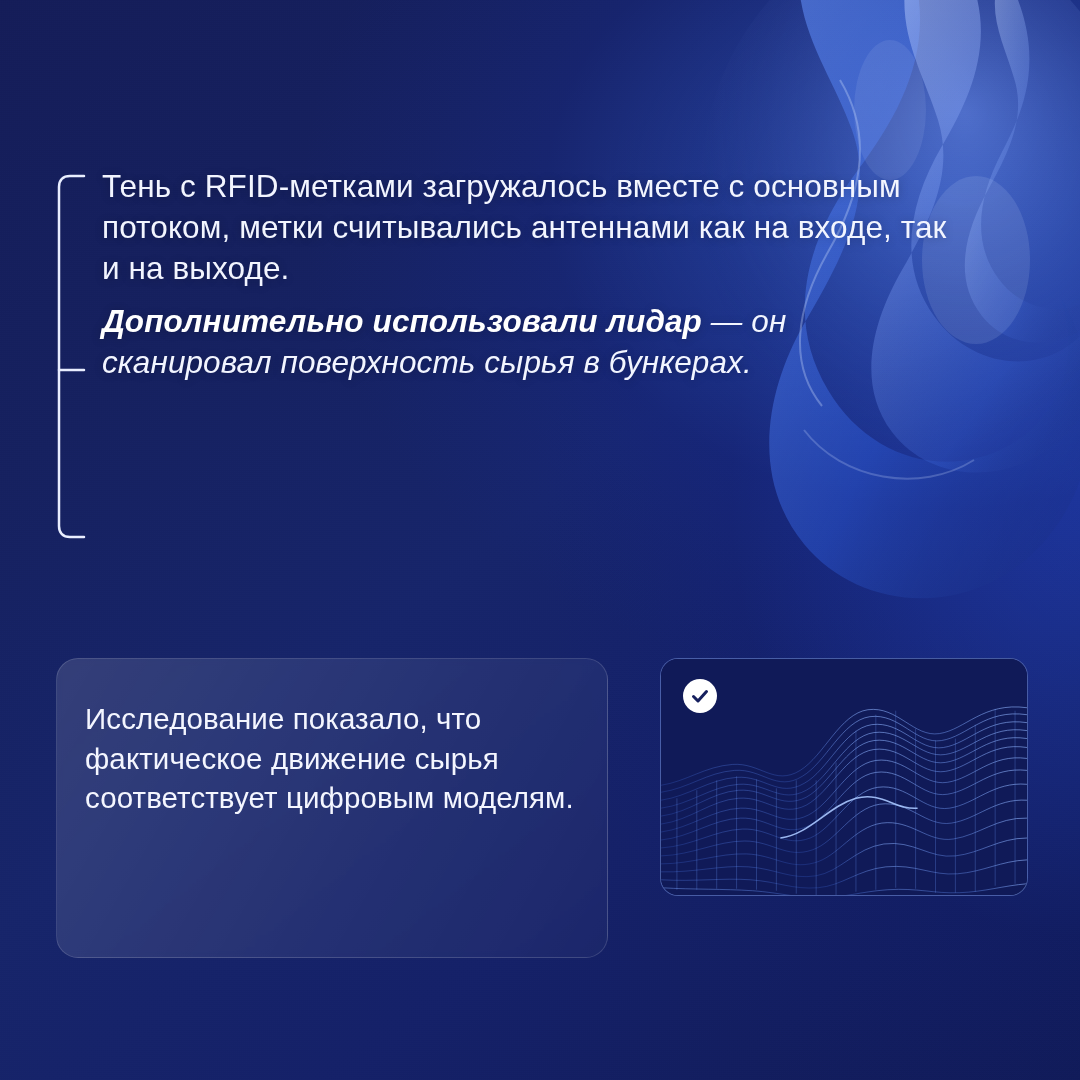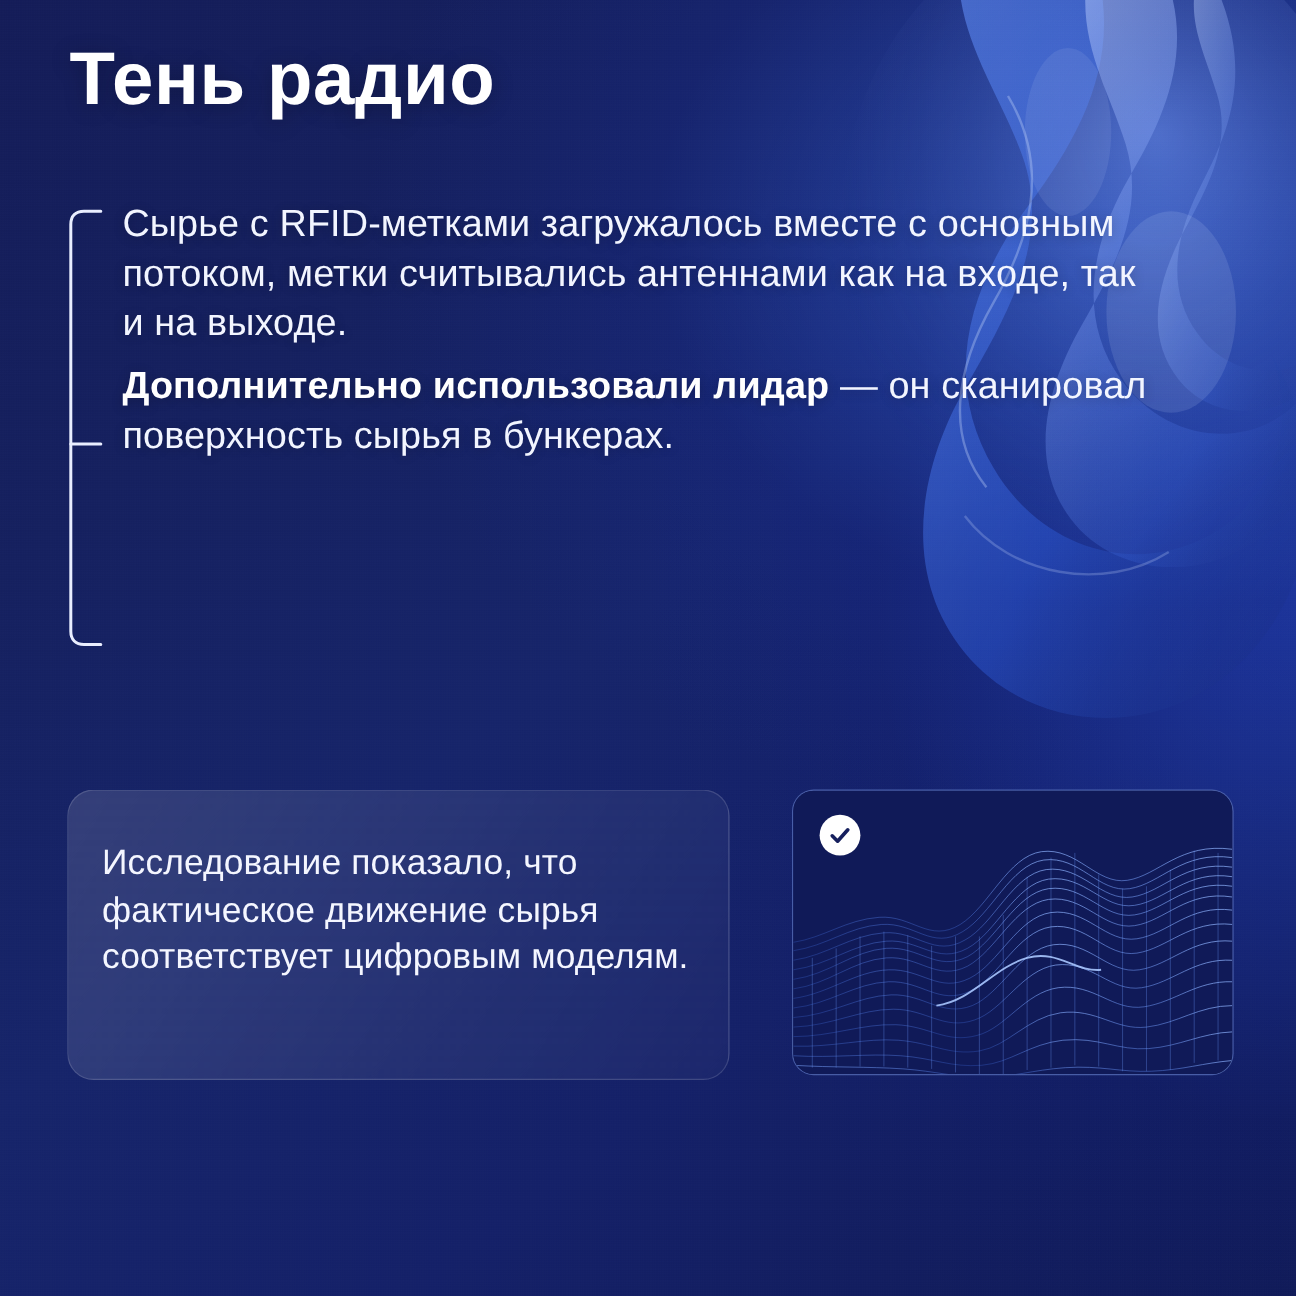--- a/index.html
+++ b/index.html
@@ -79,30 +79,30 @@
   }
 
   .bullet {
     color: #f2f5ff;
     font-size: 31.5px;
     line-height: 1.30;
     letter-spacing: 0.1px;
     text-shadow: 0 1px 10px rgba(0,0,0,0.22);
   }
   .bullet + .bullet { margin-top: 34px; }
-  .bullet.tight + .bullet.tight { margin-top: 12px; }
+  .bullet.tight + .bullet.tight { margin-top: 12px; font-style: italic; }
   .bullet b { font-weight: bold; color: #ffffff; }
 
   
   .card-quote {
     position: absolute;
     left: 56px;
     top: 658px;
     width: 552px;
-    height: 242px;
+    height: 300px;
     border-radius: 22px;
     background: linear-gradient(120deg, rgba(255,255,255,0.13) 0%, rgba(255,255,255,0.07) 55%, rgba(255,255,255,0.03) 100%);
     border: 1px solid rgba(255,255,255,0.14);
     backdrop-filter: blur(3px);
   }
 
   .card-quote .quote-text {
     position: absolute;
     left: 28px;
     top: 40px;
@@ -184,31 +184,30 @@
              C478,392 420,392 392,356 C362,318 376,270 398,230 C420,190 436,156 424,118 C414,84 398,56 408,22 Z" fill="url(#fg3)"></path>
 
     <path d="M250,120 C286,180 268,240 238,292 C206,348 198,404 232,446" fill="none" stroke="#cfe0ff" stroke-opacity="0.35" stroke-width="2"></path>
     <path d="M214,470 C252,520 330,534 384,500" fill="none" stroke="#cfe0ff" stroke-opacity="0.25" stroke-width="2"></path>
     <ellipse cx="386" cy="300" rx="54" ry="84" fill="#dbe6ff" opacity="0.13"></ellipse>
     <ellipse cx="300" cy="150" rx="36" ry="70" fill="#dbe6ff" opacity="0.10"></ellipse>
   </svg>
 
   <div class="noise"></div>
 
-  <h1 class="title">Тень радио</h1>
 
   <div class="bullets">
     <div class="bracket-wrap">
       <svg class="bracket" viewBox="0 0 30 366" preserveAspectRatio="none" aria-hidden="true">
         <path d="M28,2 L14,2 C7,2 3,6 3,13 L3,352 C3,359 7,363 14,363 L28,363" fill="none" stroke="#e9eeff" stroke-width="2.5" stroke-linecap="round"></path>
         <path d="M3,196 L28,196" fill="none" stroke="#e9eeff" stroke-width="2.5" stroke-linecap="round"></path>
       </svg>
 
 
-      <p class="bullet tight">Сырье с RFID-метками загружалось вместе с основным потоком, метки считывались антеннами как на входе, так и на выходе.</p>
+      <p class="bullet tight">Тень с RFID-метками загружалось вместе с основным потоком, метки считывались антеннами как на входе, так и на выходе.</p>
 
       <p class="bullet tight">
         <b>Дополнительно использовали лидар</b><span> — он сканировал поверхность сырья в бункерах.</span>
       </p>
     </div>
   </div>
 
   <div class="card-quote">
     <p class="quote-text">Исследование показало, что фактическое движение сырья соответствует цифровым моделям.</p>
   </div>

